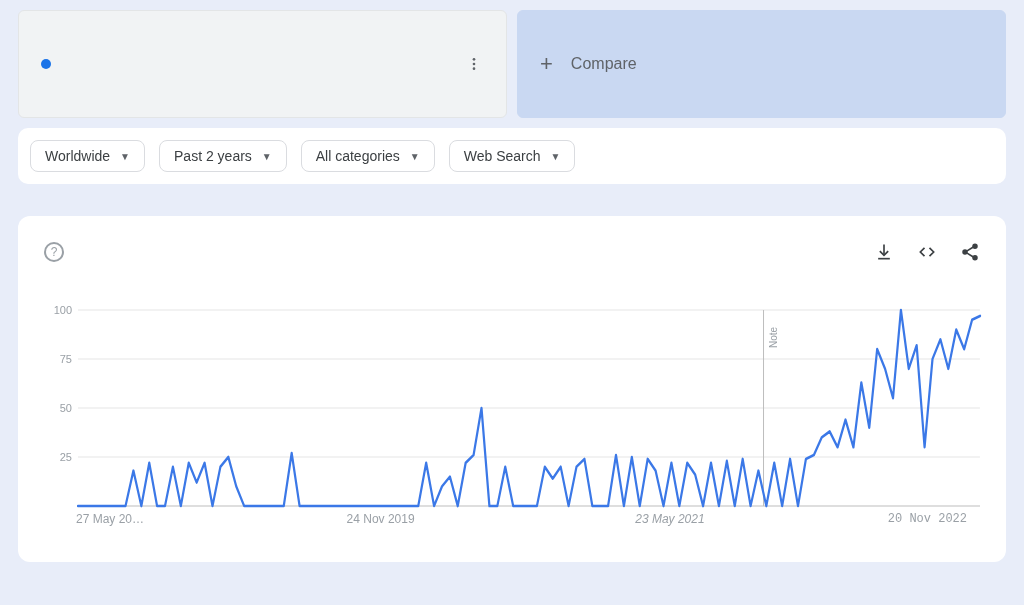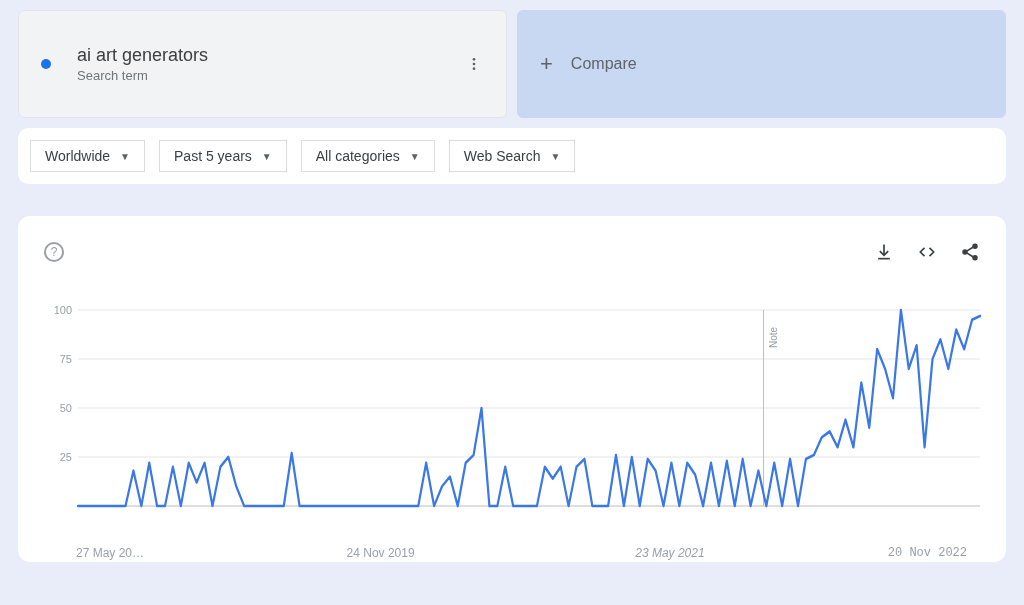--- a/index.html
+++ b/index.html
@@ -76,21 +76,21 @@
   .filter-panel {
     margin: 10px 18px 0 18px;
     background:#ffffff;
     border-radius:10px;
     padding: 12px 12px;
     display:flex;
     gap: 14px;
   }
   .chip {
     border:1px solid #dadce0;
-    border-radius:0;
+    border-radius:8px;
     background:#fff;
     padding: 7px 14px;
     display:flex;
     align-items:center;
     gap:10px;
     cursor:pointer;
     color:#3c4043;
     font-size:14px;
   }
   .chip .caret {
@@ -166,32 +166,28 @@
   }
 
   .x-ticks {
     margin-left:34px;
     margin-top:6px;
     position:relative;
     height:16px;
     font-size:12px;
     color:#9aa0a6;
   }
-  .x-ticks span { position:absolute; white-space:nowrap; transform:translateX(-2px);margin-top:34px; }
+  .x-ticks span { position:absolute; white-space:nowrap; transform:translateX(-2px); }
 </style>
 </head>
 <body>
 
 <div class="top-row">
   <div class="term-card">
     <div class="blue-dot"></div>
-    <div class="term-text">
-      <div class="title">ai art generators</div>
-      <div class="sub">Search term</div>
-    </div>
     <div class="term-menu">
       <svg width="16" height="16" viewBox="0 0 24 24">
         <circle cx="12" cy="5" r="2" fill="#5f6368"></circle>
           <circle cx="12" cy="12" r="2" fill="#5f6368"></circle>
           <circle cx="12" cy="19" r="2" fill="#5f6368"></circle>
       </svg>
     </div>
   </div>
 
   <div class="compare-card">
@@ -199,21 +195,21 @@
     <span>Compare</span>
   </div>
 </div>
 
 <div class="filter-panel">
   <div class="chip">
     <span>Worldwide</span>
     <span class="caret">▼</span>
   </div>
   <div class="chip">
-    <span>Past 5 years</span>
+    <span>Past 2 years</span>
     <span class="caret">▼</span>
   </div>
   <div class="chip">
     <span>All categories</span>
     <span class="caret">▼</span>
   </div>
   <div class="chip">
     <span>Web Search</span>
     <span class="caret">▼</span>
   </div>

